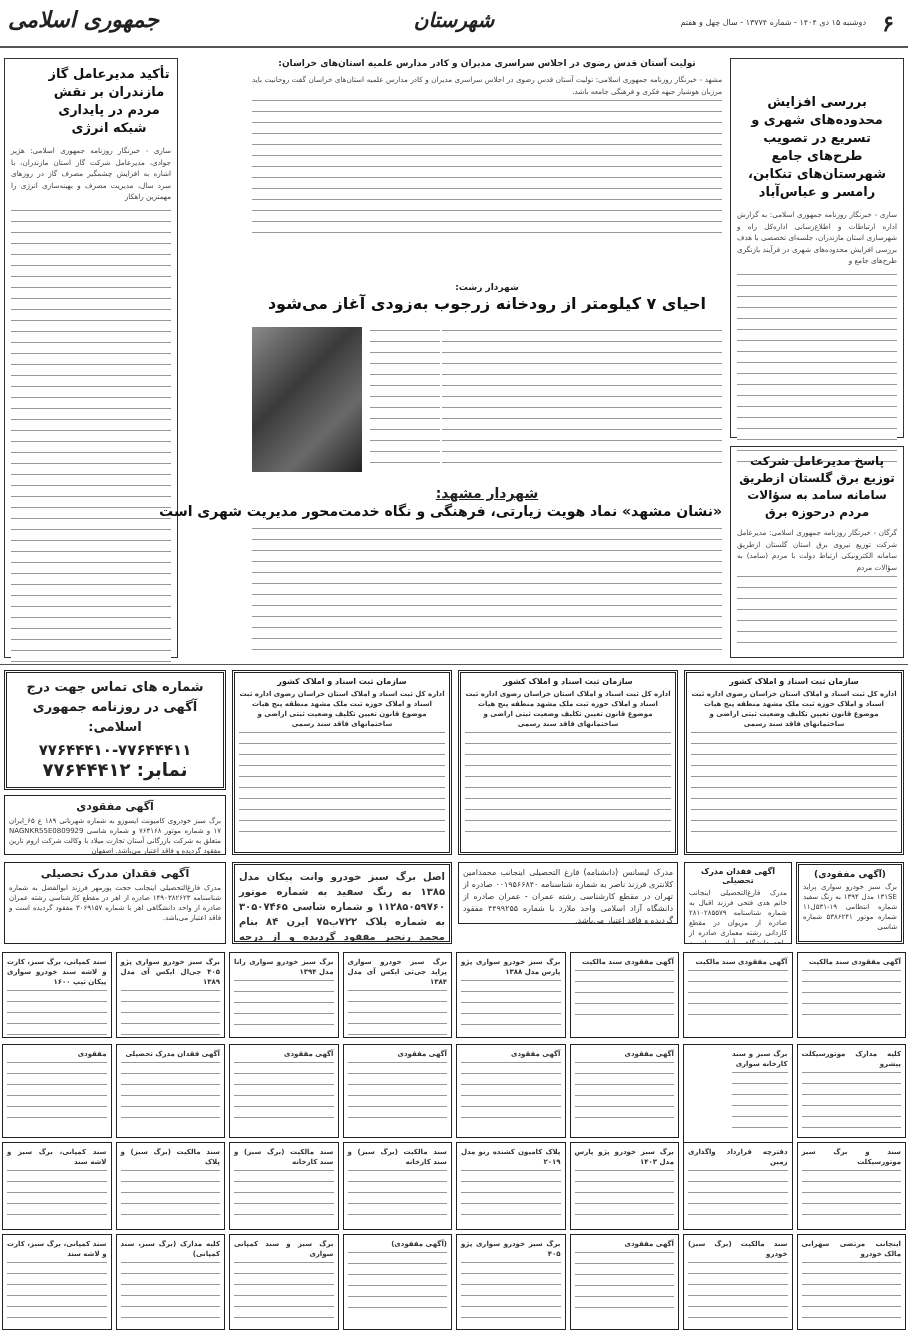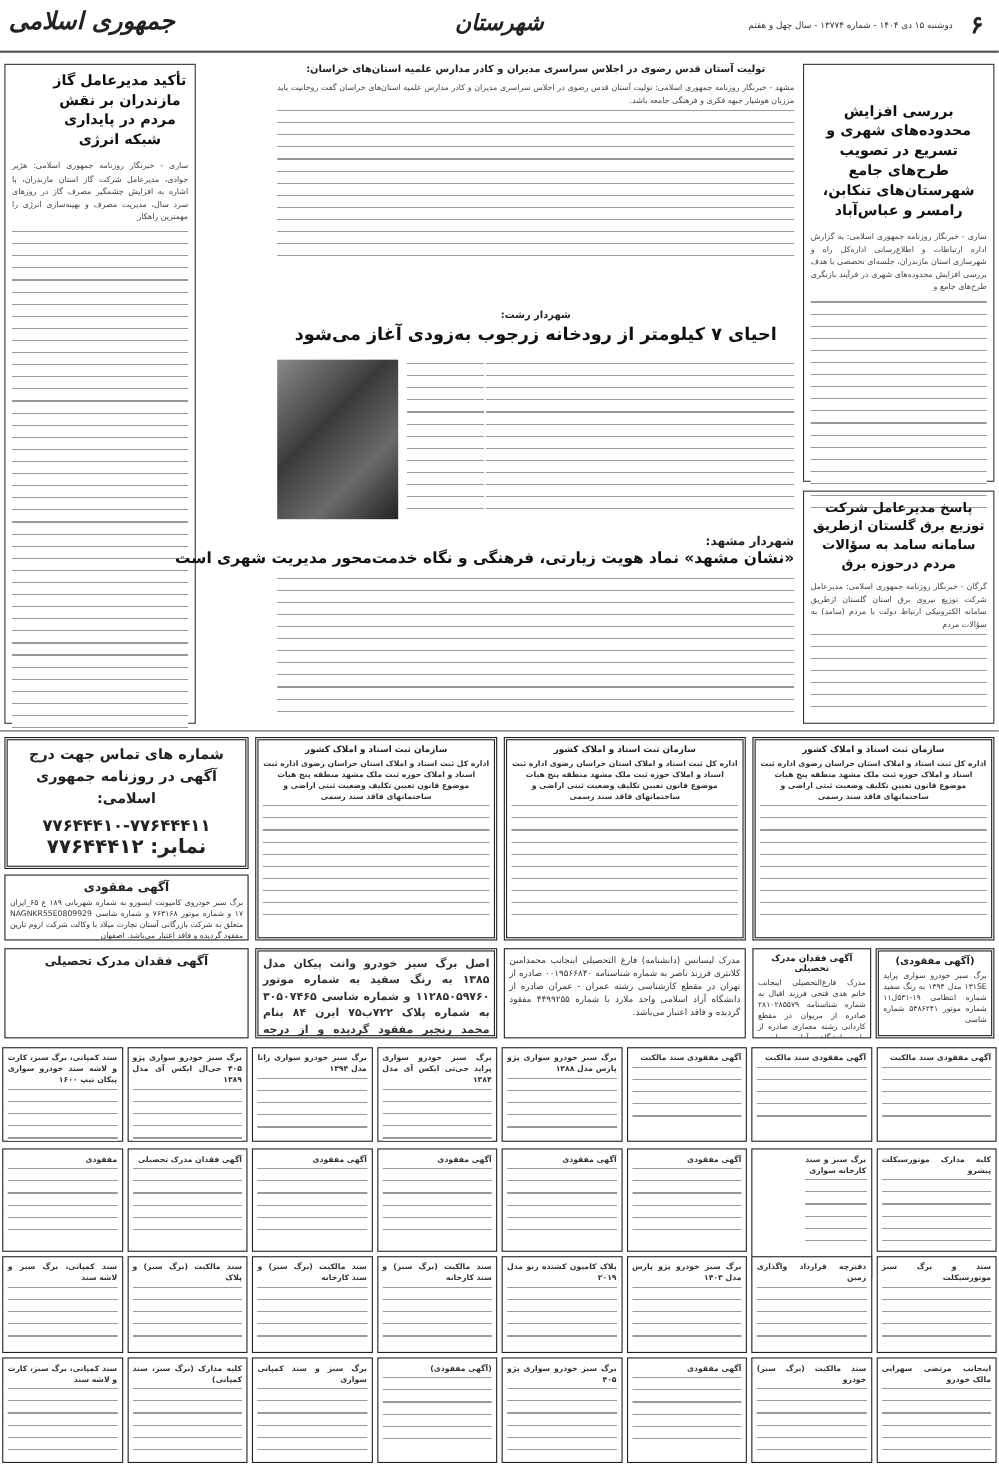--- a/index.html
+++ b/index.html
@@ -52,21 +52,21 @@
 
   <div style="position:absolute;right:186px;top:282px;width:470px;height:195px;">
     <div style="text-align:center;font-size:9px;font-weight:bold;">شهردار رشت:</div>
     <div class="headline" style="font-size:16px;margin-top:2px;">احیای ۷ کیلومتر از رودخانه زرجوب به‌زودی آغاز می‌شود</div>
     <div class="filler" style="position:absolute;top:45px;right:0;width:280px;height:140px;"></div>
     <div class="photo" style="left:0;top:45px;width:110px;height:145px;"></div>
     <div class="filler" style="position:absolute;top:45px;left:118px;width:70px;height:140px;"></div>
   </div>
 
   <div style="position:absolute;right:186px;top:485px;width:470px;height:175px;">
-    <div style="font-size:11px;font-weight:bold;">شهردار مشهد:</div>
+    <div style="text-align:center;font-size:14px;font-weight:bold;text-decoration:underline;">شهردار مشهد:</div>
     <div class="headline" style="font-size:14px;margin-top:2px;white-space:nowrap;">«نشان مشهد» نماد هویت زیارتی، فرهنگی و نگاه خدمت‌محور مدیریت شهری است</div>
     <div class="filler" style="height:130px;margin-top:6px;"></div>
   </div>
 
   <div class="boxed" style="right:4px;top:446px;width:174px;height:212px;">
     <div class="headline" style="font-size:12px;line-height:17px;">پاسخ مدیرعامل شرکت توزیع برق گلستان ازطریق سامانه سامد به سؤالات مردم درحوزه برق</div>
     <div class="col-text" style="margin-top:6px;">گرگان - خبرنگار روزنامه جمهوری اسلامی: مدیرعامل شرکت توزیع نیروی برق استان گلستان ازطریق سامانه الکترونیکی ارتباط دولت با مردم (سامد) به سؤالات مردم</div>
     <div class="filler" style="height:70px;"></div>
   </div>
 
@@ -93,25 +93,26 @@
     <div class="filler" style="height:110px;"></div>
   </div>
   <div class="ad dbl" style="left:684px;top:670px;width:220px;height:185px;">
     <div class="t" style="font-size:8px;">سازمان ثبت اسناد و املاک کشور</div>
     <div class="b" style="font-weight:bold;text-align:center;">اداره کل ثبت اسناد و املاک استان خراسان رضوی اداره ثبت اسناد و املاک حوزه ثبت ملک مشهد منطقه پنج هیات موضوع قانون تعیین تکلیف وضعیت ثبتی اراضی و ساختمانهای فاقد سند رسمی</div>
     <div class="filler" style="height:110px;"></div>
   </div>
 
   <div class="ad" style="left:4px;top:862px;width:222px;height:82px;">
     <div class="t">آگهی فقدان مدرک تحصیلی</div>
+    <div class="b">مدرک فارغ‌التحصیلی اینجانب حجت پورمهر فرزند ابوالفضل به شماره شناسنامه ۱۴۹۰۳۸۲۶۲۳ صادره از اهر در مقطع کارشناسی رشته عمران صادره از واحد دانشگاهی اهر با شماره ۳۰۶۹۱۵۷ مفقود گردیده است و فاقد اعتبار می‌باشد.</div>
   </div>
   <div class="ad dbl" style="left:232px;top:862px;width:220px;height:82px;">
     <div class="b" style="font-size:10px;line-height:15px;font-weight:bold;">اصل برگ سبز خودرو وانت پیکان مدل ۱۳۸۵ به رنگ سفید به شماره موتور ۱۱۲۸۵۰۵۹۷۶۰ و شماره شاسی ۳۰۵۰۷۴۶۵ به شماره پلاک ۷۲۲ب۷۵ ایرن ۸۴ بنام محمد رنجبر مفقود گردیده و از درجه اعتبار ساقط می‌باشد.</div>
   </div>
-  <div class="ad" style="left:458px;top:862px;width:220px;height:82px;">
+  <div class="ad" style="left:458px;top:862px;width:220px;height:62px;">
     <div class="b" style="font-size:8px;line-height:12px;">مدرک لیسانس (دانشنامه) فارغ التحصیلی اینجانب محمدامین کلانتری فرزند ناصر به شماره شناسنامه ۰۰۱۹۵۶۶۸۴۰ صادره از تهران در مقطع کارشناسی رشته عمران - عمران صادره از دانشگاه آزاد اسلامی واحد ملارد با شماره ۴۴۹۹۲۵۵ مفقود گردیده و فاقد اعتبار می‌باشد.</div>
   </div>
   <div class="ad" style="left:684px;top:862px;width:108px;height:82px;">
     <div class="t" style="font-size:8px;">آگهی فقدان مدرک تحصیلی</div>
     <div class="b">مدرک فارغ‌التحصیلی اینجانب خانم هدی فتحی فرزند اقبال به شماره شناسنامه ۲۸۱۰۲۸۵۵۷۹ صادره از مریوان در مقطع کاردانی رشته معماری صادره از واحد دانشگاهی آزاد مریوان به شماره ۲۲۸۶۹۵۶</div>
   </div>
   <div class="ad dbl" style="left:796px;top:862px;width:108px;height:82px;">
     <div class="t" style="font-size:9px;">(آگهی مفقودی)</div>
     <div class="b">برگ سبز خودرو سواری پراید ۱۳۱SE مدل ۱۳۹۴ به رنگ سفید شماره انتظامی ۱۹-۵۳۱ل۱۱ شماره موتور ۵۳۸۶۲۴۱ شماره شاسی</div>
   </div>

